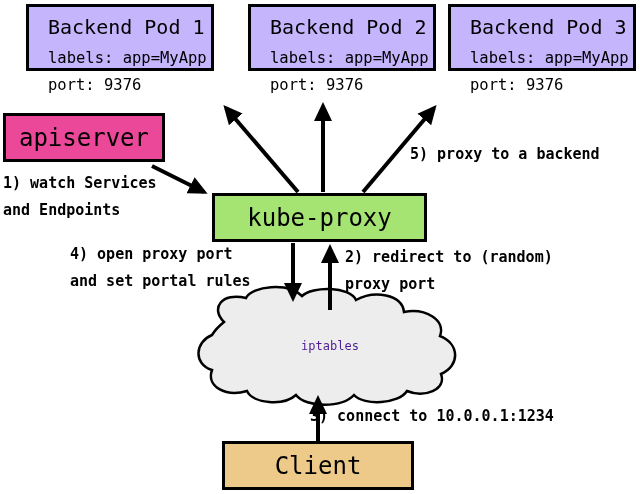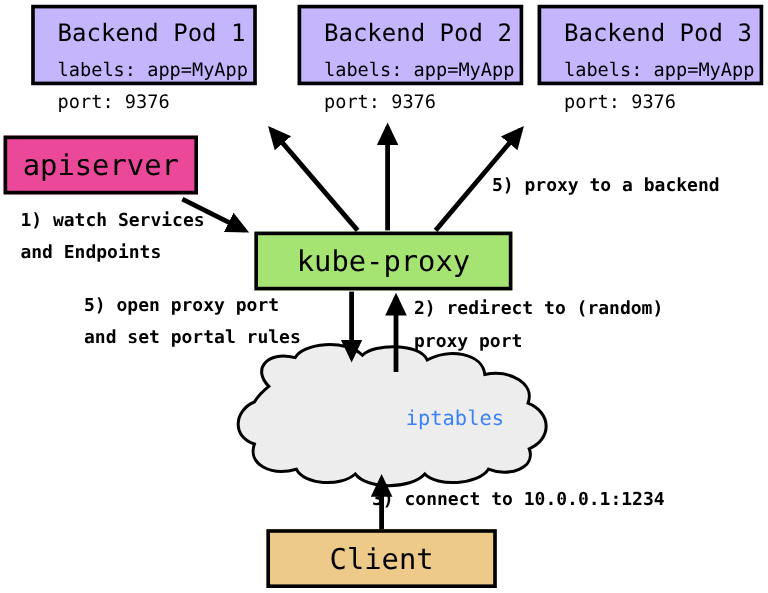--- a/index.html
+++ b/index.html
@@ -10,28 +10,28 @@
   .layer { position:absolute; left:0; top:0; width:640px; height:494px; z-index:2; pointer-events:none; }
   .box { position:absolute; box-sizing:border-box; border:3px solid #000; z-index:1; }
   .pod { background:#c4b5fd; width:188px; height:67px; top:4px; padding:6px 9px 0 19px; }
   .pod-title { font-size:20px; color:#000; margin:2px 0 6px 0; white-space:nowrap; }
   .pod-line  { font-size:15.5px; color:#000; line-height:27px; white-space:nowrap; }
   .namebox { display:flex; align-items:center; justify-content:center; font-size:24px; color:#000; }
   .apiserver { left:3px; top:113px; width:162px; height:49px; background:#ec4899; }
   .kubeproxy { left:212px; top:193px; width:215px; height:49px; background:#A5E373; }
   .client    { left:222px; top:441px; width:192px; height:49px; background:#EDC98A; }
   .cloud-label {
-    position:absolute; left:240px; top:339px; width:180px; text-align:right;
-    font-size:17px; color:#3b82f6; z-index:3;
+    position:absolute; left:240px; top:339px; width:180px; text-align:center;
+    font-size:12px; color:#4c1d95; z-index:3;
   }
   .step {
     position:absolute; z-index:3; font-size:15px; font-weight:bold; color:#000;
     line-height:27px; white-space:pre-line;
   }
-  .step1 { left:17px;  top:170px; }
+  .step1 { left:3px;  top:170px; }
   .step2 { left:70px;  top:241px; }
   .step3 { left:310px; top:403px; }
   .step4 { left:345px; top:244px; }
   .step5 { left:410px; top:141px; }
 </style>
 </head>
 <body>
 
 <div class="canvas">
 
@@ -93,20 +93,20 @@
 
     <line x1="330" y1="310" x2="330" y2="248" stroke="#000" stroke-width="4" marker-end="url(#head)"></line>
 
     <line x1="318" y1="441" x2="318" y2="399" stroke="#000" stroke-width="4" marker-end="url(#head)"></line>
   </svg>
 
   <div class="cloud-label">iptables</div>
 
   <div class="step step1">1) watch Services
 and Endpoints</div>
-  <div class="step step2">5) open proxy port
+  <div class="step step2">4) open proxy port
 and set portal rules</div>
   <div class="step step3">3) connect to 10.0.0.1:1234</div>
   <div class="step step4">2) redirect to (random)
 proxy port</div>
   <div class="step step5">5) proxy to a backend</div>
 
 </div>
 
 </body></html>

